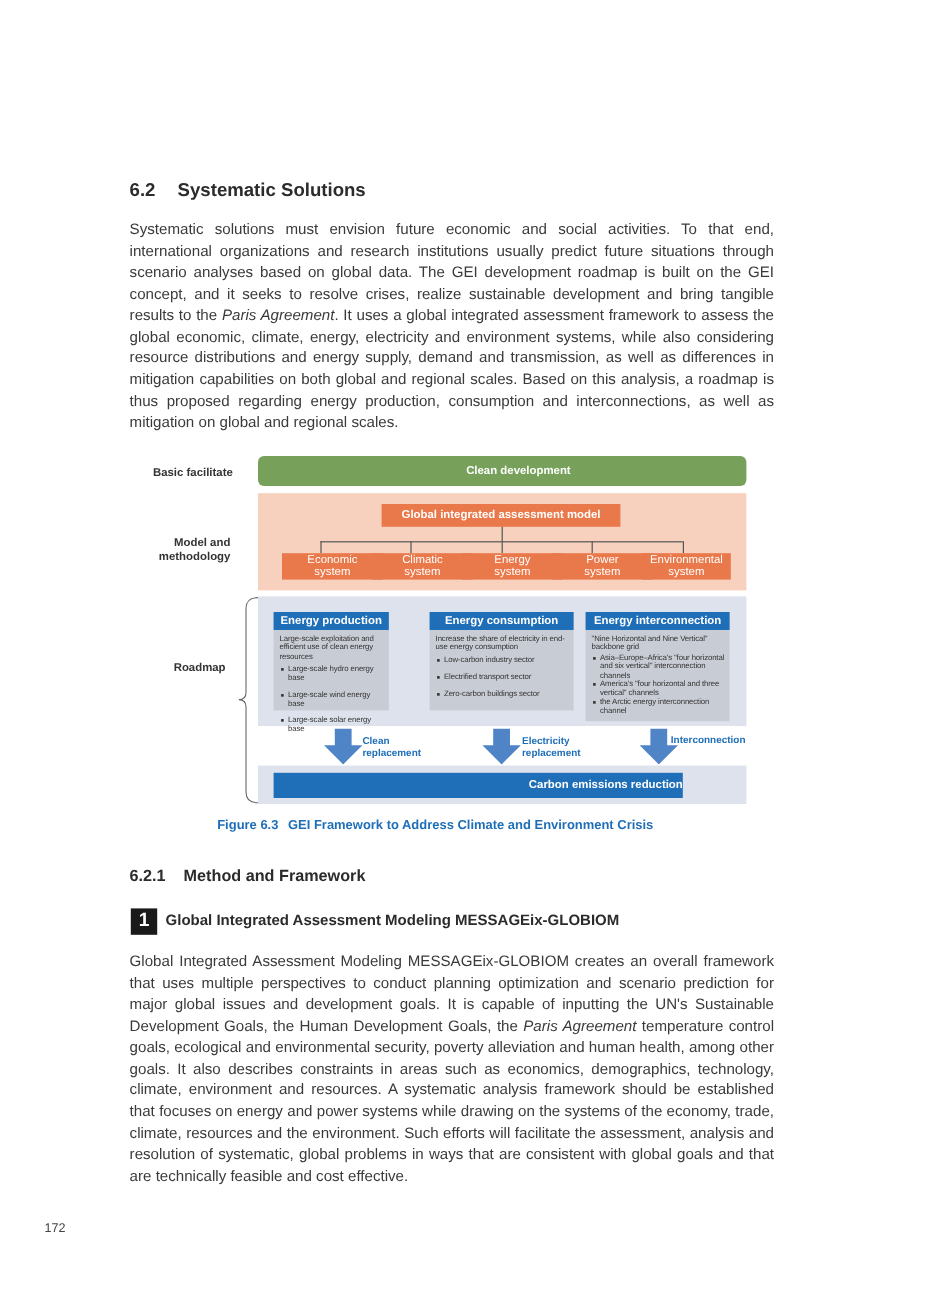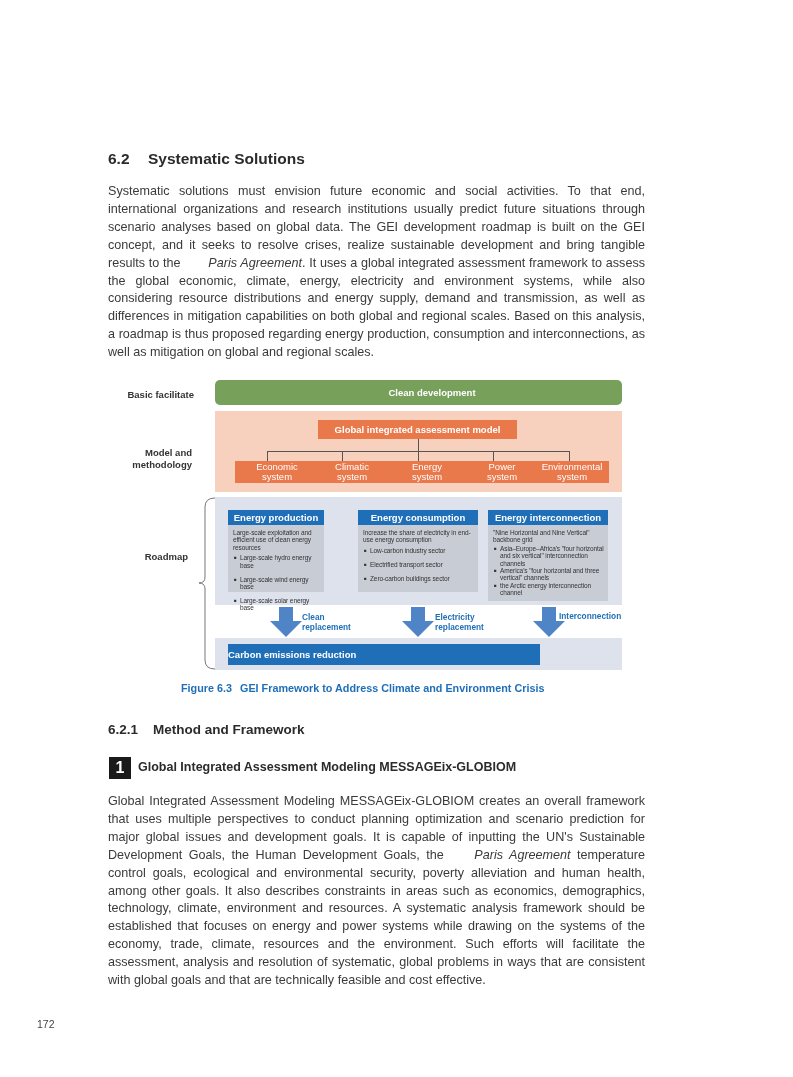--- a/index.html
+++ b/index.html
@@ -5,21 +5,21 @@
   * { box-sizing: border-box; margin: 0; padding: 0; }
   html, body { width: 793px; height: 1077px; background: #ffffff; }
   body { position: relative; font-family: "Liberation Sans", sans-serif; color: #333333; overflow: hidden; }
 
   .section-title { position: absolute; left: 108px; top: 150px; font-size: 15.5px; font-weight: bold; color: #2b2b2b; }
   .section-title .num { display: inline-block; width: 40px; }
 
   .para { position: absolute; left: 108px; width: 537px; font-size: 12.6px; line-height: 17.9px; text-align: justify; color: #3a3a3a; }
   .para1 { top: 183px; }
   .para2 { top: 793px; }
-  .para i { font-style: italic; margin-left: 24px; }
+  .para i { font-style: italic; }
 
   
   .diag { position: absolute; left: 0; top: 0; }
   .row-label { position: absolute; font-size: 9.5px; font-weight: bold; color: #333; text-align: right; line-height: 12px; }
   .lbl-basic { left: 120px; top: 389px; width: 74px; }
   .lbl-model { left: 110px; top: 447px; width: 82px; }
   .lbl-road { left: 120px; top: 551px; width: 68px; }
 
   .clean-dev { position: absolute; left: 215px; top: 380px; width: 407px; height: 25px; background: #77a05a; border-radius: 5px; color: #fff; font-size: 9.5px; font-weight: bold; text-align: center; line-height: 25px; padding-left: 27px; }
 
@@ -42,21 +42,21 @@
   .col-body li::before { content: "\25A0"; position: absolute; left: 1px; top: 0; font-size: 4.5px; }
   .col-1 { left: 228px; width: 96px; height: 82px; }
   .col-2 { left: 358px; width: 120px; height: 82px; }
   .col-3 { left: 488px; width: 120px; height: 91px; }
   .col-1 li, .col-2 li { margin-bottom: 6.5px; }
   .col-3 li { margin-bottom: 0; }
 
   .arrow { position: absolute; top: 607px; width: 32px; height: 30px; }
   .arrow-label { position: absolute; font-size: 8.3px; font-weight: bold; color: #1f6fb8; line-height: 10px; }
 
-  .carbon { position: absolute; left: 228px; top: 644px; width: 312px; height: 21px; background: #1f6fb8; color: #fff; font-size: 9.5px; font-weight: bold; text-align: left; line-height: 21px; }
+  .carbon { position: absolute; left: 228px; top: 644px; width: 341px; height: 21px; background: #1f6fb8; color: #fff; font-size: 9.5px; font-weight: bold; text-align: right; line-height: 21px; }
 
   .caption { position: absolute; left: 181px; top: 682px; font-size: 10.8px; font-weight: bold; color: #1f6fb8; }
   .caption .cap-num { margin-right: 8px; }
 
   .sub-title { position: absolute; left: 108px; top: 722px; font-size: 13.5px; font-weight: bold; color: #2b2b2b; }
   .sub-title .num { display: inline-block; width: 45px; }
 
   .num-box { position: absolute; left: 109px; top: 757px; width: 22px; height: 22px; background: #1a1a1a; color: #fff; font-size: 16px; font-weight: bold; text-align: center; line-height: 22px; }
   .subsub-title { position: absolute; left: 138px; top: 760px; font-size: 12.5px; font-weight: bold; color: #2b2b2b; }
 

